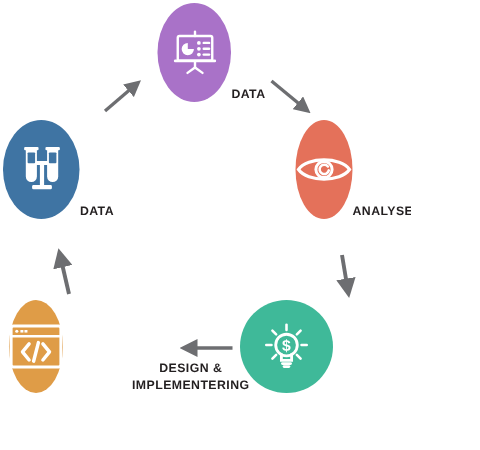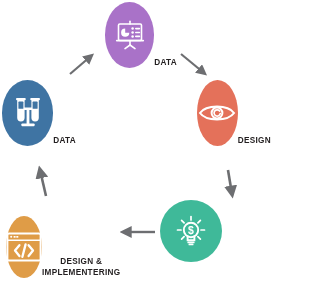--- a/index.html
+++ b/index.html
@@ -35,21 +35,21 @@
     color:#231f20;
     letter-spacing:0.3px;
     text-align:center;
     line-height:10.5px;
     white-space:pre-line;
   }
   
   #node-data        { left:105px; top:2px;   width:72px; }
   #node-analyse     { left:197px; top:80px;  width:74px; }
   #node-observation { left:160px; top:200px; width:108px;}
-  #node-design      { left:6px;   top:216px; width:108px;}
+  #node-design      { left:6px;   top:200px; width:108px;gap:46px;}
   #node-test        { left:2px;   top:80px;  width:74px; }
 
   .c-data        { width:66px;height:66px;background:#a972c8; }
   .c-analyse     { width:66px;height:66px;background:#e4715a; }
   .c-observation { width:62px;height:62px;background:#3fb999; }
   .c-design      { width:62px;height:62px;background:#df9c47; }
   .c-test        { width:66px;height:66px;background:#3f74a3; }
 
   .arrows{position:absolute;left:0;top:0;width:274px;height:300px;pointer-events:none;}
 </style>
@@ -112,21 +112,21 @@
   </div>
 
   <div class="node" id="node-analyse">
     <div class="circle c-analyse">
       <svg width="38" height="26" viewBox="0 0 38 26">
         <path d="M2 13 C8 4.5, 30 4.5, 36 13 C30 21.5, 8 21.5, 2 13 Z" fill="none" stroke="#ffffff" stroke-width="2.1"></path>
         <circle cx="19" cy="13" r="5.4" fill="none" stroke="#ffffff" stroke-width="2"></circle>
         <path d="M21.6 11 a3.1 3.1 0 1 0 0.6 2.6" fill="none" stroke="#ffffff" stroke-width="1.7" stroke-linecap="round"></path>
       </svg>
     </div>
-    <div class="node-label">DESIGN</div>
+    <div class="node-label">ANALYSE</div>
   </div>
 
   <div class="node" id="node-observation">
     <div class="circle c-observation">
       <svg width="34" height="34" viewBox="0 0 34 34">
         <g stroke="#ffffff" stroke-width="1.7" stroke-linecap="round" fill="none">
           <line x1="17" y1="2.5" x2="17" y2="6"></line>
           <line x1="7.6" y1="6.4" x2="10.1" y2="8.9"></line>
           <line x1="26.4" y1="6.4" x2="23.9" y2="8.9"></line>
           <line x1="3.5" y1="16" x2="7" y2="16"></line>

